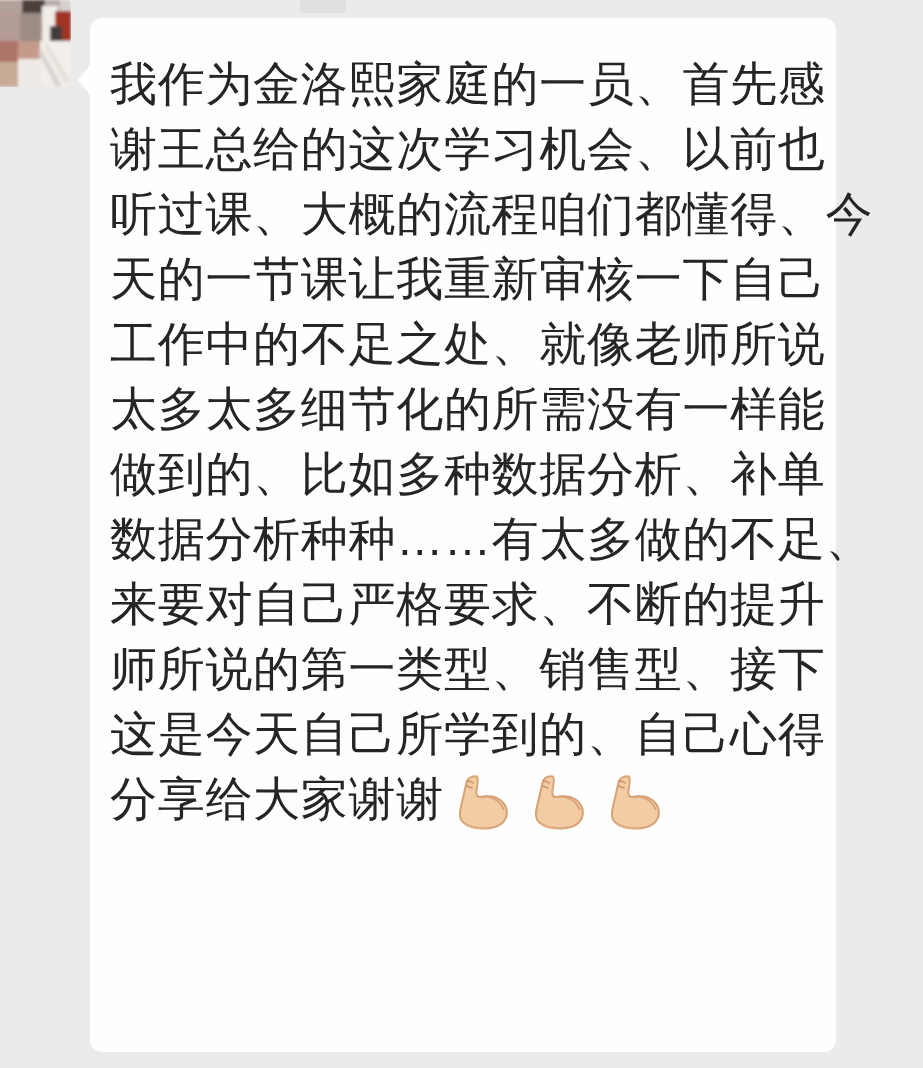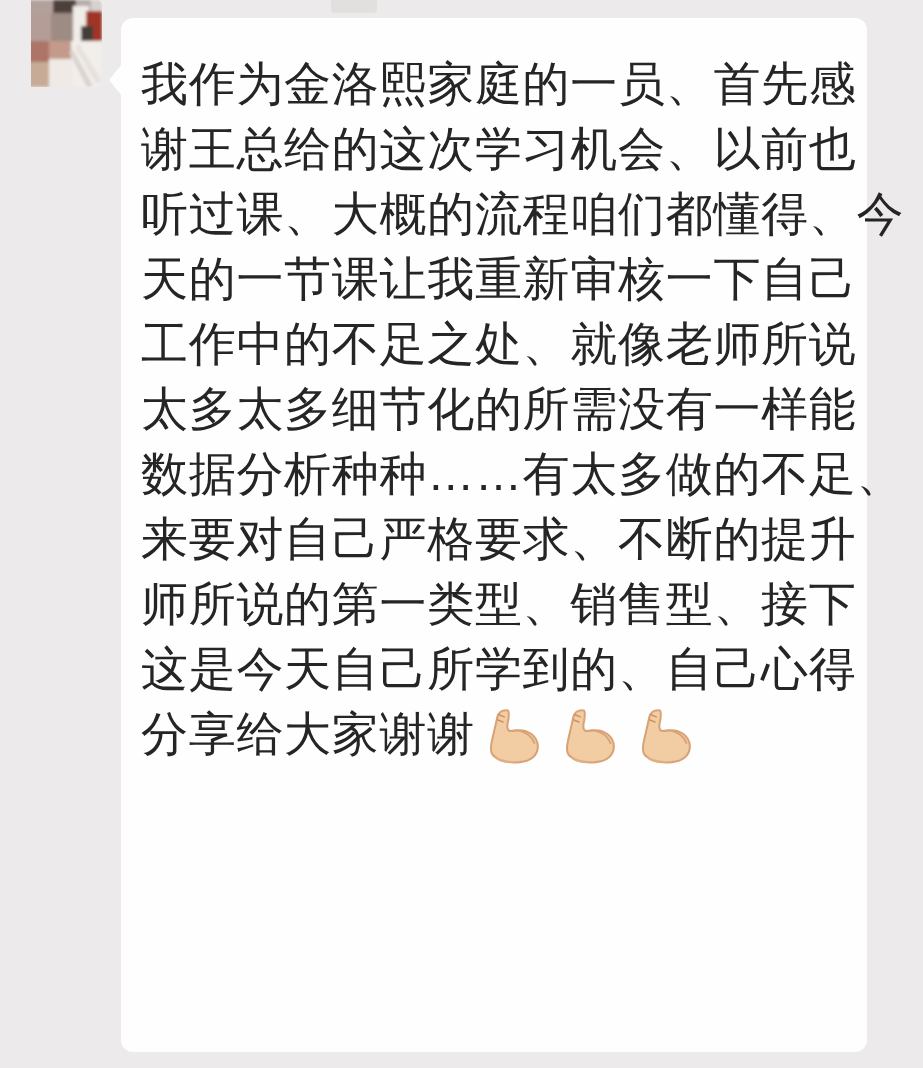--- a/index.html
+++ b/index.html
@@ -2,21 +2,21 @@
 <html><head>
 <meta charset="utf-8">
 <style>
   html,body{margin:0;padding:0;}
   body{
     width:923px;height:1068px;overflow:hidden;
     background:#ECEAEA;
     font-family:"Liberation Sans","DejaVu Sans",sans-serif;
     position:relative;
   }
-  .screen{position:absolute;inset:0;margin-left:31px;}
+  .screen{position:absolute;inset:0;}
 
   
   .remnant{
     position:absolute;left:300px;top:0;width:46px;height:13px;
     background:#e2e0df;border-radius:0 0 4px 4px;
   }
 
   
   .avatar{
     position:absolute;left:0;top:0;width:71px;height:87px;
@@ -32,21 +32,21 @@
     padding:33px 10px 21px 20px;
   }
   .tail{
     position:absolute;left:-12px;top:46px;width:0;height:0;
     border-top:16px solid transparent;
     border-bottom:16px solid transparent;
     border-right:13px solid #FEFEFE;
   }
   .msg{color:#252525;font-size:47px;line-height:65px;letter-spacing:0.7px;}
   .msg-line{height:65px;white-space:nowrap;}
-  .last-line{display:flex;align-items:center;}
+  .last-line{display:flex;align-items:flex-end;}
   .emoji{
     width:62px;height:62px;flex:0 0 auto;margin-left:14px;
     transform:translateY(4px);
   }
   .emoji:first-of-type{margin-left:6px;}
 </style>
 </head>
 <body>
 
 <div class="screen">
@@ -84,20 +84,21 @@
 
   <div class="bubble">
     <div class="tail"></div>
     <div class="msg">
       <div class="msg-line">我作为金洛熙家庭的一员、首先感</div>
       <div class="msg-line">谢王总给的这次学习机会、以前也</div>
       <div class="msg-line">听过课、大概的流程咱们都懂得、今</div>
       <div class="msg-line">天的一节课让我重新审核一下自己</div>
       <div class="msg-line">工作中的不足之处、就像老师所说</div>
       <div class="msg-line">太多太多细节化的所需没有一样能</div>
+      <div class="msg-line">做到的、比如多种数据分析、补单</div>
       <div class="msg-line">数据分析种种……有太多做的不足、</div>
       <div class="msg-line">来要对自己严格要求、不断的提升</div>
       <div class="msg-line">师所说的第一类型、销售型、接下</div>
       <div class="msg-line">这是今天自己所学到的、自己心得</div>
       <div class="msg-line last-line">
         <span>分享给大家谢谢</span>
         <svg class="emoji" viewBox="0 0 72 72" aria-label="💪🏼">
           <path d="M31 4 C24 3 20 7 19 12 L13 38 C11 46 10 53 15 57 C21 63 33 65 45 64 C58 63 66 56 66 46 C66 34 55 26 42 27 C38 27.4 34 29 32 27 C30 25 30.5 20 31.5 16 C32.5 10 33 5 31 4 Z" fill="#F2CDA4" stroke="#D8A377" stroke-width="2.4" stroke-linejoin="round"></path>
           <path d="M33 28 C45 25 58 31 62 42" fill="none" stroke="#D8A377" stroke-width="2.2" stroke-linecap="round"></path>
           <path d="M17 57 C24 62 38 64 48 62 C40 66 25 66 18 61 Z" fill="#E3B488" opacity="0.7"></path>

